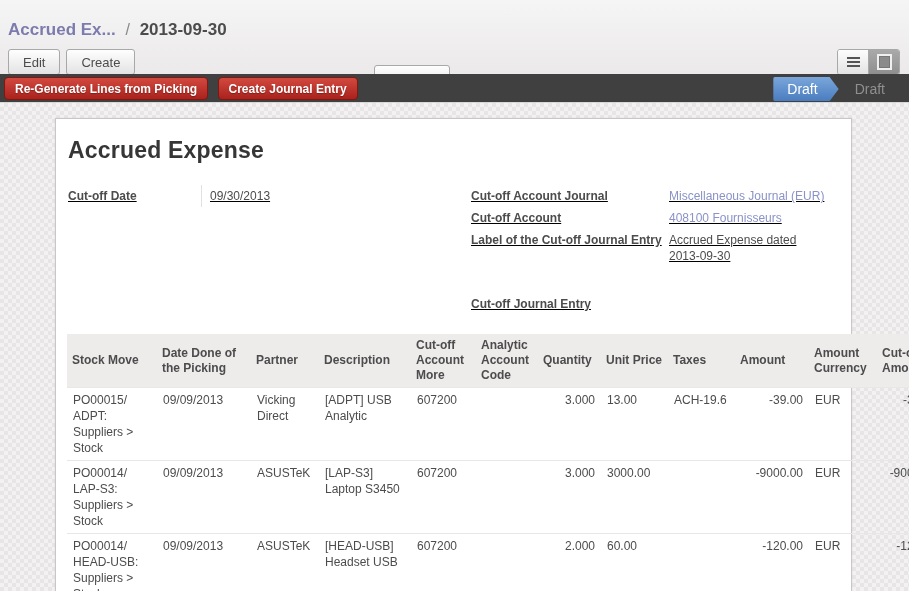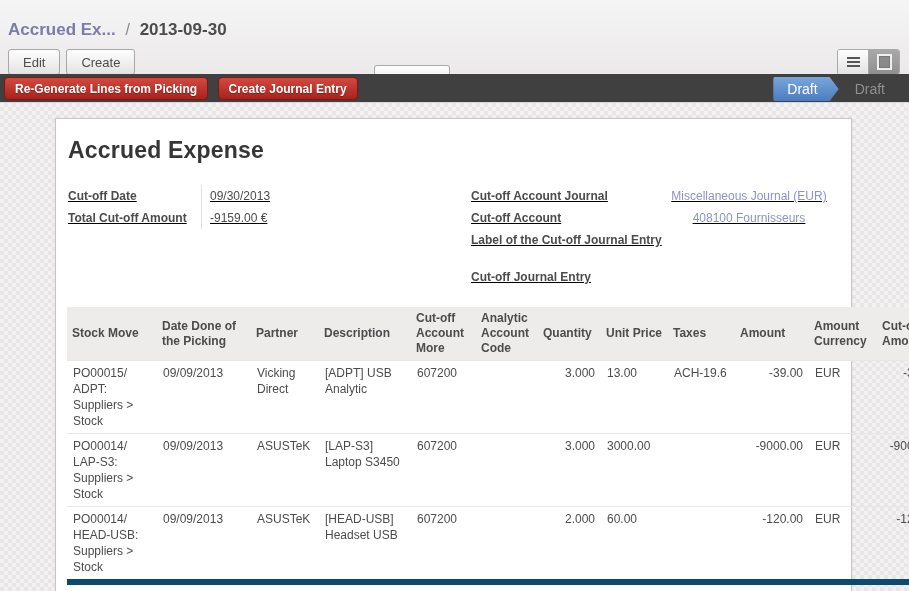--- a/index.html
+++ b/index.html
@@ -58,27 +58,27 @@
     background:#fff;border:1px solid #c9c6c6;box-sizing:border-box;
     padding:18px 0 0 12px;box-shadow:0 0 2px rgba(0,0,0,.08);
   }
   .sheet h1{font-size:23px;color:#363636;margin:0;font-weight:bold;letter-spacing:.2px;}
   
   .groups{display:flex;margin-top:21px;text-decoration:underline;}
   .group.left{width:403px;}
   .group.right{width:380px;}
   .field-row{display:flex;align-items:flex-start;font-size:12px;color:#4c4c4c;}
   .f-label{font-weight:bold;padding:3px 0;line-height:16px;}
-  .f-value{padding:3px 0;line-height:16px;text-align:center;}
+  .f-value{padding:3px 0;line-height:16px;}
   .group.left .f-label{width:133px;}
   .group.left .f-value{border-left:1px solid #e2e0e0;padding-left:8px;min-height:16px;}
   .group.right .f-label{width:198px;}
   .group.right .f-value{width:160px;}
   .f-value.link{color:#8a92c8;cursor:pointer;}
-  .field-row.spaced{margin-top:15px;}
+  .field-row.spaced{margin-top:26px;}
   
   .table-wrap{margin-top:19px;margin-left:-1px;}
   table.lines{border-collapse:collapse;table-layout:fixed;width:822px;font-size:12px;color:#4c4c4c;}
   table.lines th{background:#eeebeb;font-weight:bold;text-align:left;padding:4px 5px;vertical-align:middle;line-height:15px;}
   table.lines td{padding:4px 6px;vertical-align:top;line-height:16px;border-top:1px solid #e8e6e6;background:transparent;}
   table.lines tbody tr:last-child td{border-bottom:6px solid #0c4a6e;}
   .c0{width:80px}.c1{width:84px}.c2{width:58px}.c3{width:82px}.c4{width:55px}
   .c5{width:52px}.c6{width:53px;text-align:right}.c7{width:57px;text-align:left}
   .c8{width:57px}.c9{width:64px;text-align:right}.c10{width:58px}
   .c11{width:56px;text-align:right}
@@ -122,36 +122,33 @@
 
 <div class="content">
   <div class="sheet">
     <h1>Accrued Expense</h1>
     <div class="groups">
       <div class="group left" id="group-left">
           <div class="field-row">
             <div class="f-label">Cut-off Date</div>
             <div class="f-value">09/30/2013</div>
           </div>
-          <div class="field-row">
-            <div class="f-label">Total Cut-off Amount</div>
-            <div class="f-value">-9159.00 €</div>
-          </div>
         </div>
       <div class="group right" id="group-right">
           <div class="field-row">
             <div class="f-label">Cut-off Account Journal</div>
             <div class="f-value link">Miscellaneous Journal (EUR)</div>
           </div>
           <div class="field-row">
             <div class="f-label">Cut-off Account</div>
             <div class="f-value link">408100 Fournisseurs</div>
           </div>
           <div class="field-row">
             <div class="f-label">Label of the Cut-off Journal Entry</div>
+            <div class="f-value">Accrued Expense dated 2013-09-30</div>
           </div>
           <div class="field-row spaced">
             <div class="f-label">Cut-off Journal Entry</div>
             <div class="f-value"></div>
           </div>
         </div>
     </div>
     <div class="table-wrap">
       <table class="lines">
         <thead>

